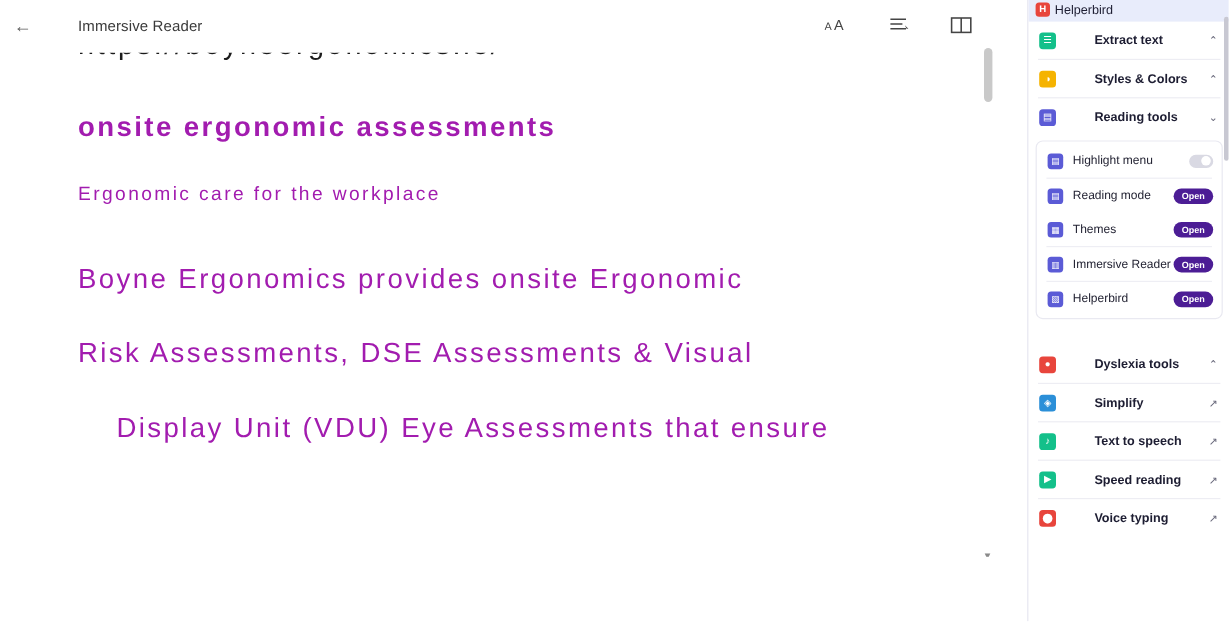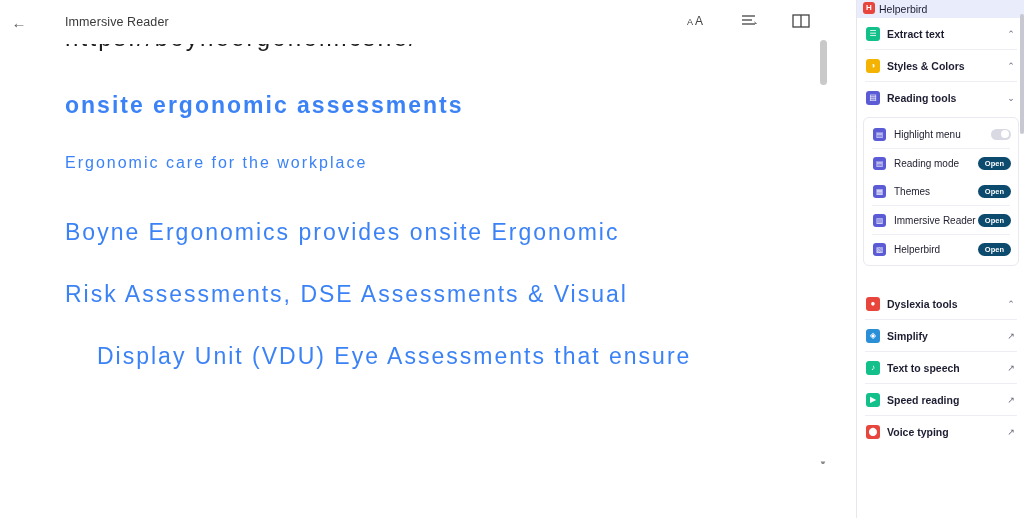--- a/index.html
+++ b/index.html
@@ -66,21 +66,21 @@
     position: absolute;
     left: 0; top: 44px;
     width: 830px;
     height: 420px;
     overflow: hidden;
   }
   .para {
     position: absolute;
     left: 65px;
     width: 700px;
-    color: #3b82f6;
+    color: #a21caf;
     letter-spacing: 2.2px;
     white-space: pre;
   }
   .para.clip-top {
     top: -20px;
     font-size: 24px;
     font-weight: 400;
     color: #1b1b1b;
   }
   .heading-1 {
@@ -200,20 +200,21 @@
     text-align: center;
     color: #fff;
   }
   .row .lbl {
     font-size: 10.5px;
     font-weight: 700;
     color: #1d1d32;
     flex: 1 1 auto;
     white-space: nowrap;
     overflow: hidden;
+    margin-left: 25px;
   }
   .row .chev {
     font-size: 9px;
     color: #6b6b7d;
     flex: 0 0 auto;
     width: 12px;
     text-align: center;
   }
   .row .extlink {
     font-size: 9px;
@@ -258,21 +259,21 @@
   }
   .subrow .lbl {
     font-size: 10px;
     font-weight: 400;
     color: #232333;
     flex: 1 1 auto;
     white-space: nowrap;
     overflow: hidden;
   }
   .openbtn {
-    background: #0c4a6e;
+    background: #4c1d95;
     color: #fff;
     font-size: 7.5px;
     font-weight: 700;
     border-radius: 8px;
     padding: 2px 7px;
     flex: 0 0 auto;
     cursor: pointer;
   }
   .toggle {
     width: 20px; height: 11px;

